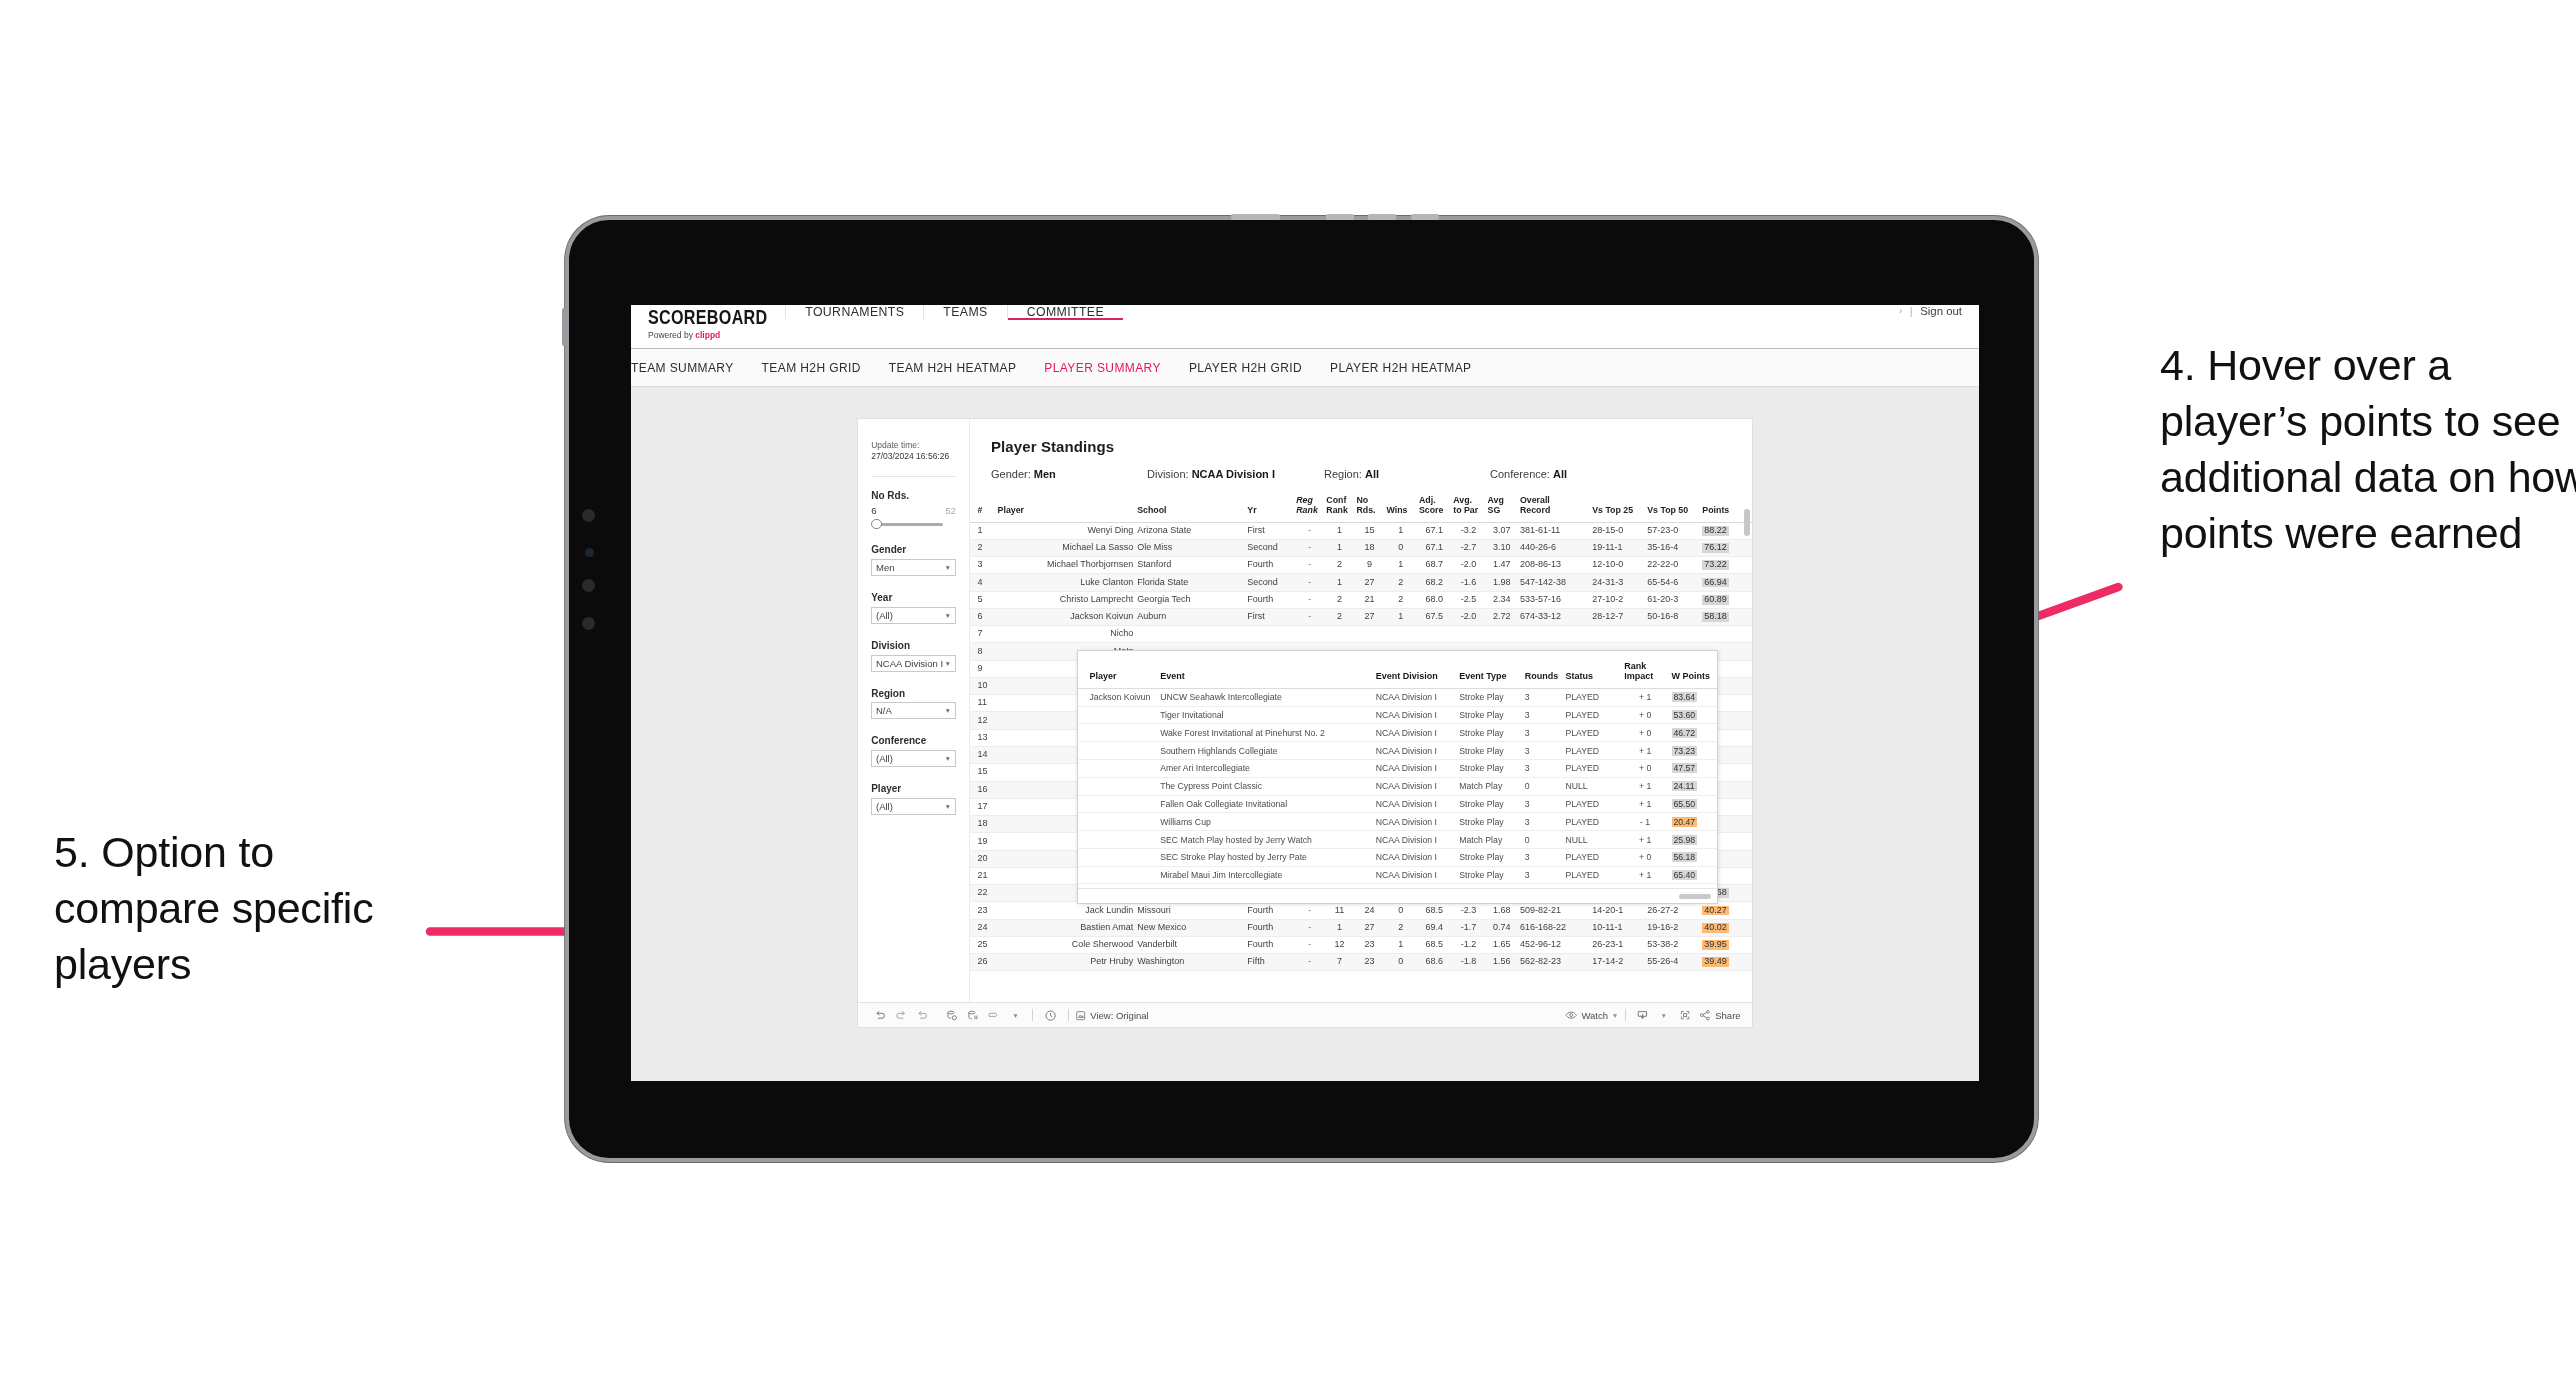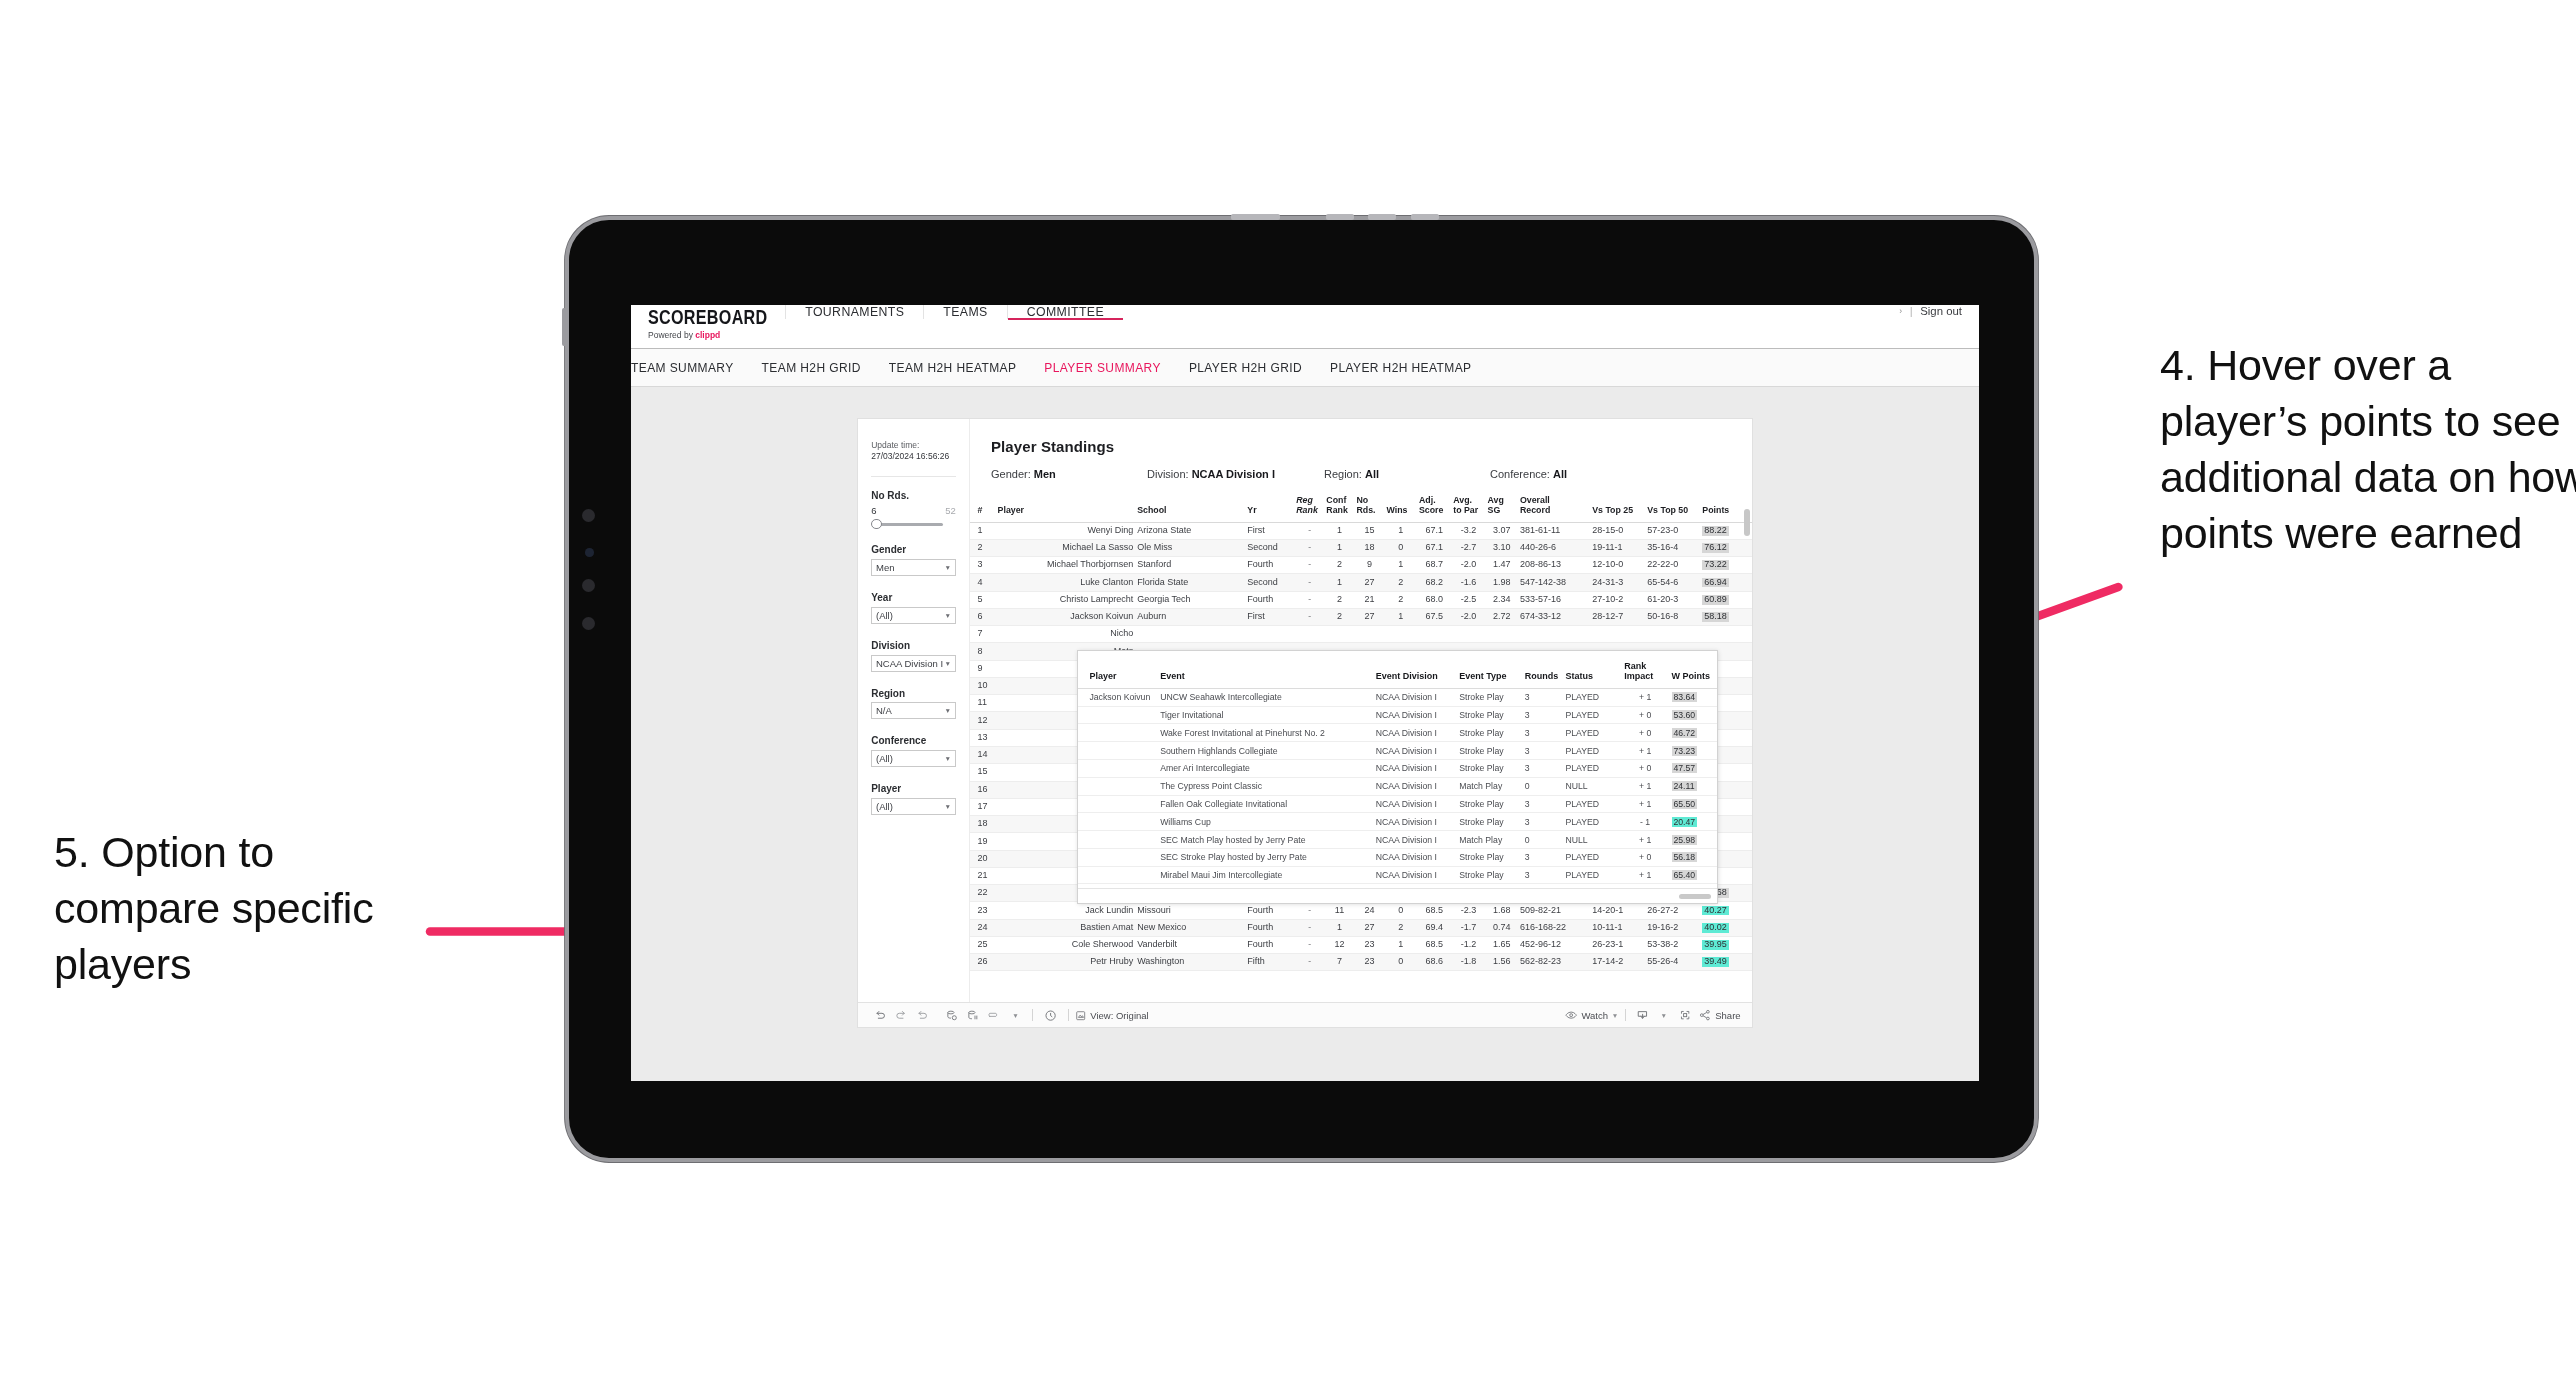--- a/index.html
+++ b/index.html
@@ -172,21 +172,21 @@
   .c-win  { width: 26.5px; text-align:center; }
   .c-adj  { width: 28px; text-align:center; }
   .c-par  { width: 28px; text-align:center; }
   .c-sg   { width: 26.5px; text-align:center; }
   .c-rec  { width: 59px; }
   .c-t25  { width: 45px; }
   .c-t50  { width: 45px; }
   .c-pts  { width: 42px; text-align:left; padding-right:13.2px !important; }
   th.c-rr, th.c-cr, th.c-nr, th.c-win, th.c-adj, th.c-par, th.c-sg { text-align:center; }
   .ptsbox { display:inline-block; padding: 0 1.9px; background:#d6d6d6; color:#2e3034; min-width: 25.5px;}
-  .ptsbox.light { background:#5eead4; }
+  .ptsbox.light { background:#fdba74; }
   #table-scroll { position:relative; flex:1; min-height:0; overflow:hidden; padding-left:0; }
   .scrollbar-v {
     position:absolute; right: 1.9px; top: 16px; width: 6.6px; height: 26.5px;
     background:#c7c7c7; border-radius: 3.8px;
   }
 
   
   #tooltip {
     position:absolute; left: 107px; top: 231px; width: 641px;
     background:#ffffff; border: 0.9px solid #d2d2d2;
@@ -925,21 +925,21 @@
                         <td class="t-event">Williams Cup</td>
                         <td class="t-div">NCAA Division I</td>
                         <td class="t-type">Stroke Play</td>
                         <td class="t-rnds">3</td>
                         <td class="t-stat">PLAYED</td>
                         <td class="t-rank">- 1</td>
                         <td class="t-pts"><span class="ptsbox light">20.47</span></td>
                       </tr>
                       <tr>
                         <td class="t-player"></td>
-                        <td class="t-event">SEC Match Play hosted by Jerry Pate</td>
+                        <td class="t-event">SEC Match Play hosted by Jerry Watch</td>
                         <td class="t-div">NCAA Division I</td>
                         <td class="t-type">Match Play</td>
                         <td class="t-rnds">0</td>
                         <td class="t-stat">NULL</td>
                         <td class="t-rank">+ 1</td>
                         <td class="t-pts"><span class="ptsbox">25.98</span></td>
                       </tr>
                       <tr>
                         <td class="t-player"></td>
                         <td class="t-event">SEC Stroke Play hosted by Jerry Pate</td>

